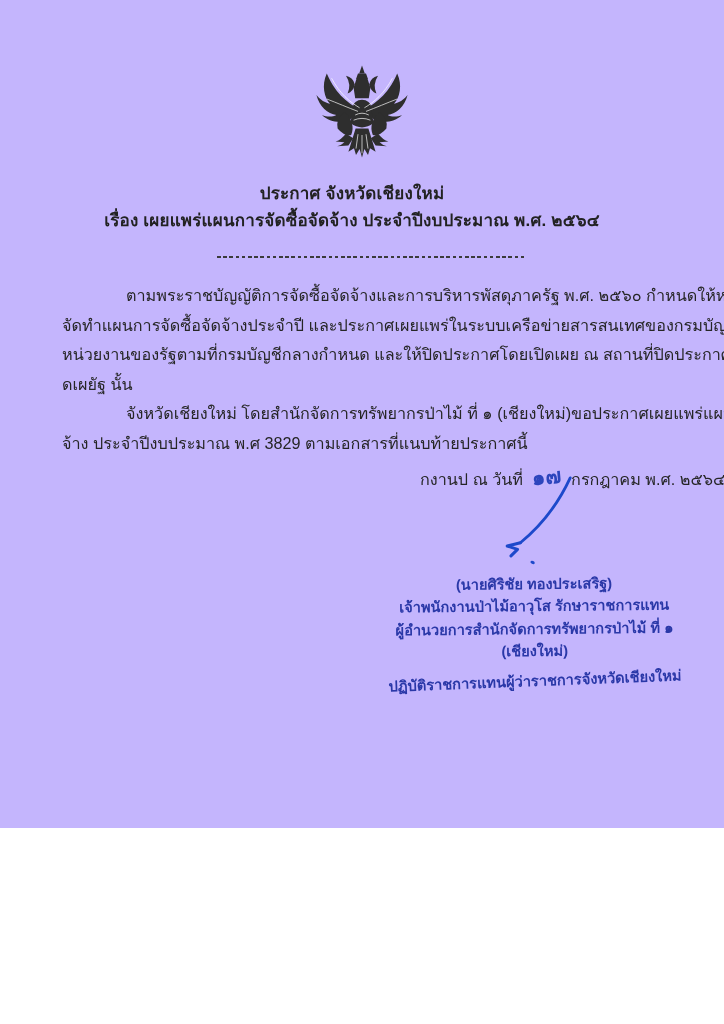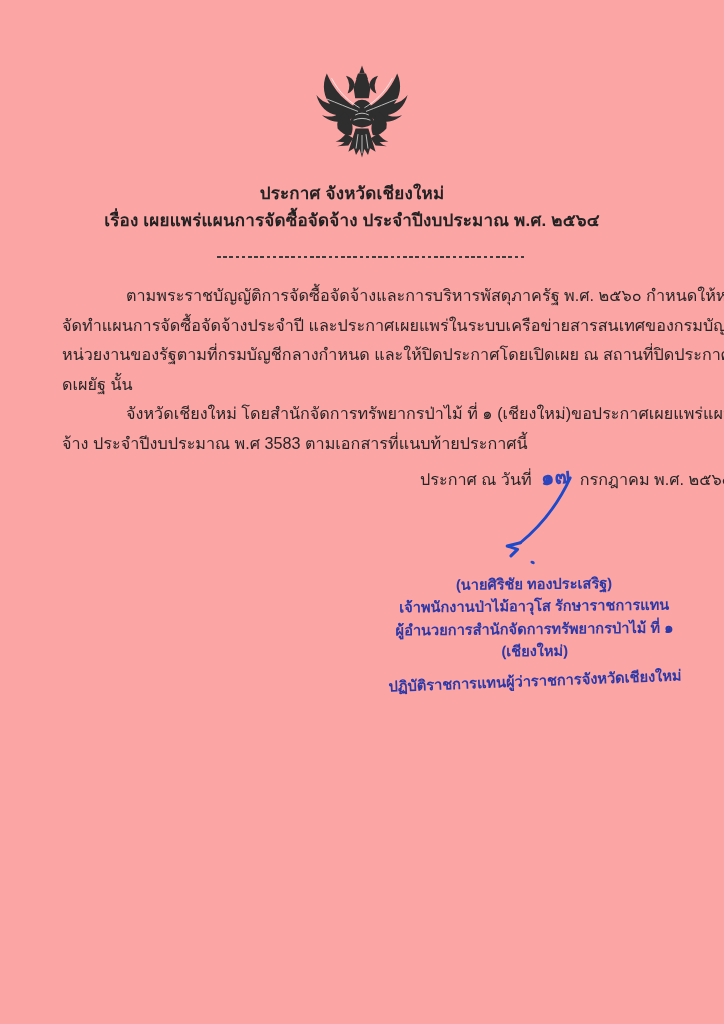--- a/index.html
+++ b/index.html
@@ -4,22 +4,22 @@
 <style>
   html, body {
     margin: 0;
     padding: 0;
     background: #ffffff;
     font-family: "Liberation Sans", "DejaVu Sans", sans-serif;
   }
   .page {
     position: relative;
     width: 724px;
-    height: 1024px;
-    background: #fca5a5;
+    height: 828px;
+    background: #c4b5fd;
     overflow: hidden;
     color: #262626;
   }
 
   
   .emblem {
     position: absolute;
     left: 314px;
     top: 64px;
     width: 96px;
@@ -152,25 +152,25 @@
   </div>
 
   <div class="dash-sep"></div>
 
   <div class="body-text">
     <div class="body-line indent">ตามพระราชบัญญัติการจัดซื้อจัดจ้างและการบริหารพัสดุภาครัฐ พ.ศ. ๒๕๖๐ กำหนดให้หน่วยงานของรัฐ</div>
     <div class="body-line">จัดทำแผนการจัดซื้อจัดจ้างประจำปี และประกาศเผยแพร่ในระบบเครือข่ายสารสนเทศของกรมบัญชีกลางและของ</div>
     <div class="body-line">หน่วยงานของรัฐตามที่กรมบัญชีกลางกำหนด และให้ปิดประกาศโดยเปิดเผย ณ สถานที่ปิดประกาศของหน่วยงาน</div>
     <div class="body-line">ดเผยัฐ นั้น</div>
     <div class="body-line indent">จังหวัดเชียงใหม่ โดยสำนักจัดการทรัพยากรป่าไม้ ที่  ๑ (เชียงใหม่)ขอประกาศเผยแพร่แผนการจัดซื้อจัด</div>
-    <div class="body-line">จ้าง ประจำปีงบประมาณ พ.ศ 3583 ตามเอกสารที่แนบท้ายประกาศนี้</div>
+    <div class="body-line">จ้าง ประจำปีงบประมาณ พ.ศ 3829 ตามเอกสารที่แนบท้ายประกาศนี้</div>
   </div>
 
   <div class="date-line">
-    <span>ประกาศ ณ วันที่</span>
+    <span>กงานป ณ วันที่</span>
     <span class="handwritten-day">๑๗</span>
     <span>กรกฎาคม พ.ศ. ๒๕๖๔</span>
   </div>
 
   <div class="signature">
     <svg viewBox="0 0 100 100" width="96" height="94" aria-hidden="true">
       <path d="M80 2 C 68 28, 49 53, 27 71" stroke="#1d49cb" stroke-width="3" fill="none" stroke-linecap="round"></path>
       <path d="M27 71 l-14 3.5 l11 3.5 l-7 7" stroke="#1d49cb" stroke-width="3.2" fill="none" stroke-linejoin="round" stroke-linecap="round"></path>
       <ellipse cx="40" cy="92" rx="2.4" ry="1.6" fill="#1d49cb" transform="rotate(25 40 92)"></ellipse>
     </svg>

